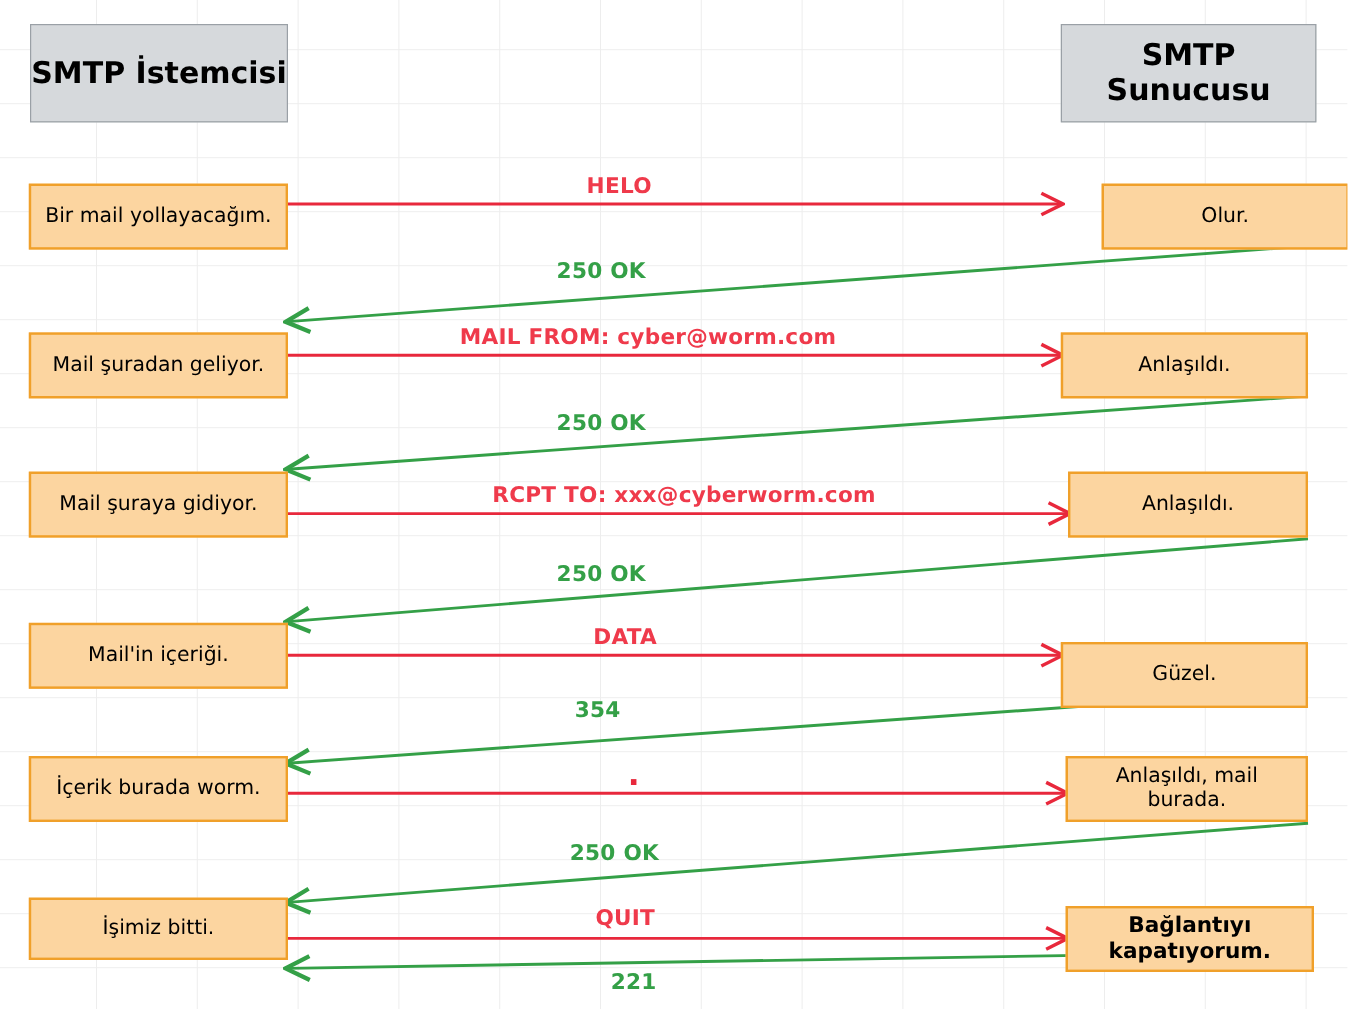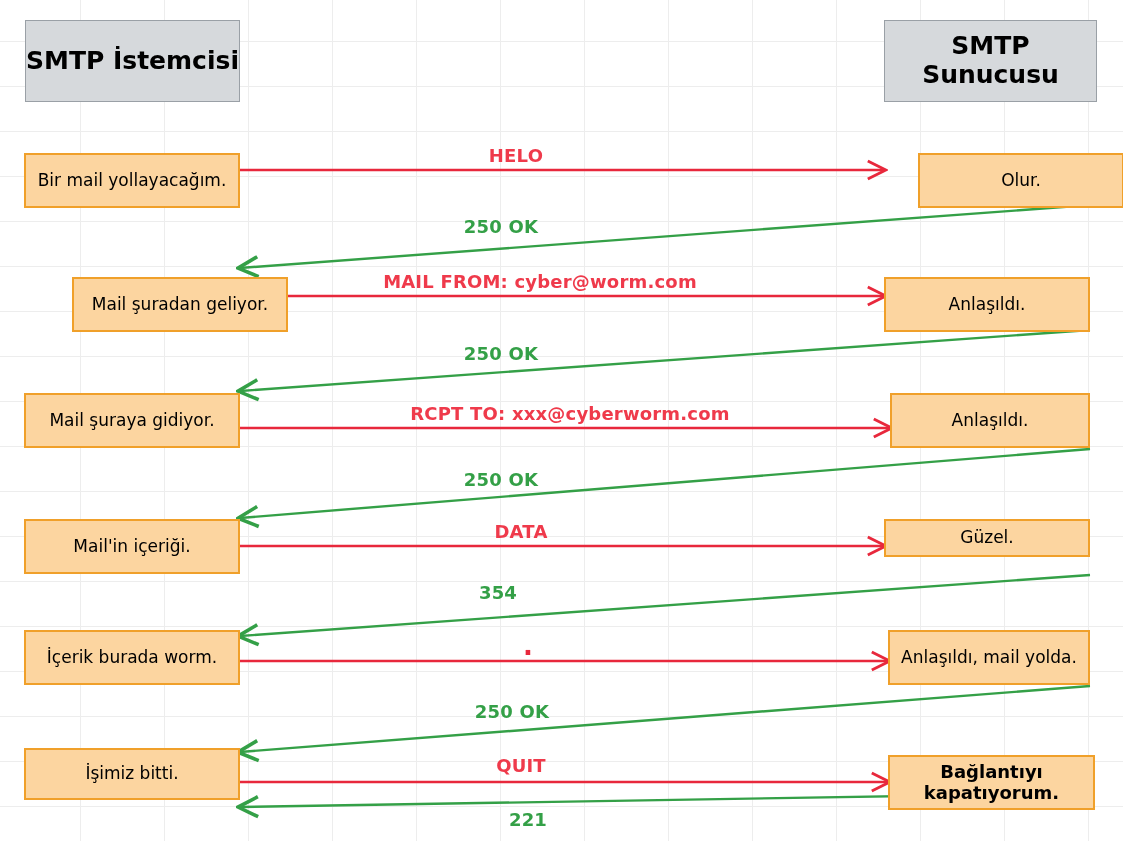--- a/index.html
+++ b/index.html
@@ -112,21 +112,21 @@
   </div>
 
   <div class="node header-node" style="left:884px; top:20px; width:213px; height:82px;">
     <span>SMTP Sunucusu</span>
   </div>
 
   <div id="client-nodes">
       <div class="node msg-node" style="left: 24px; top: 153px; width: 216px; height: 55px;">
         <span>Bir mail yollayacağım.</span>
       </div>
-      <div class="node msg-node" style="left: 24px; top: 277px; width: 216px; height: 55px; margin-left: 48px;">
+      <div class="node msg-node" style="left: 24px; top: 277px; width: 216px; height: 55px;">
         <span>Mail şuradan geliyor.</span>
       </div>
       <div class="node msg-node" style="left: 24px; top: 393px; width: 216px; height: 55px;">
         <span>Mail şuraya gidiyor.</span>
       </div>
       <div class="node msg-node" style="left: 24px; top: 519px; width: 216px; height: 55px;">
         <span>Mail'in içeriği.</span>
       </div>
       <div class="node msg-node" style="left: 24px; top: 630px; width: 216px; height: 55px;">
         <span>İçerik burada worm.</span>
@@ -138,25 +138,25 @@
   <div id="server-nodes">
       <div class="node msg-node" style="left: 884px; top: 153px; width: 206px; height: 55px; margin-left: 34px;">
         <span>Olur.</span>
       </div>
       <div class="node msg-node" style="left: 884px; top: 277px; width: 206px; height: 55px;">
         <span>Anlaşıldı.</span>
       </div>
       <div class="node msg-node" style="left: 890px; top: 393px; width: 200px; height: 55px;">
         <span>Anlaşıldı.</span>
       </div>
-      <div class="node msg-node" style="left: 884px; top: 519px; width: 206px; height: 38px;">
+      <div class="node msg-node" style="left: 884px; top: 535px; width: 206px; height: 55px;">
         <span>Güzel.</span>
       </div>
       <div class="node msg-node" style="left: 888px; top: 630px; width: 202px; height: 55px;">
-        <span>Anlaşıldı, mail yolda.</span>
+        <span>Anlaşıldı, mail burada.</span>
       </div>
       <div class="node msg-node small" style="left: 888px; top: 755px; width: 207px; height: 55px;">
         <span>Bağlantıyı kapatıyorum.</span>
       </div>
     </div>
   <div id="edge-labels">
       <div class="edge-label lbl-red" style="left: 516px; top: 155px;">HELO</div>
       <div class="edge-label lbl-green" style="left: 501px; top: 226px;">250 OK</div>
       <div class="edge-label lbl-red" style="left: 540px; top: 281px;">MAIL FROM: cyber@worm.com</div>
       <div class="edge-label lbl-green" style="left: 501px; top: 353px;">250 OK</div>

